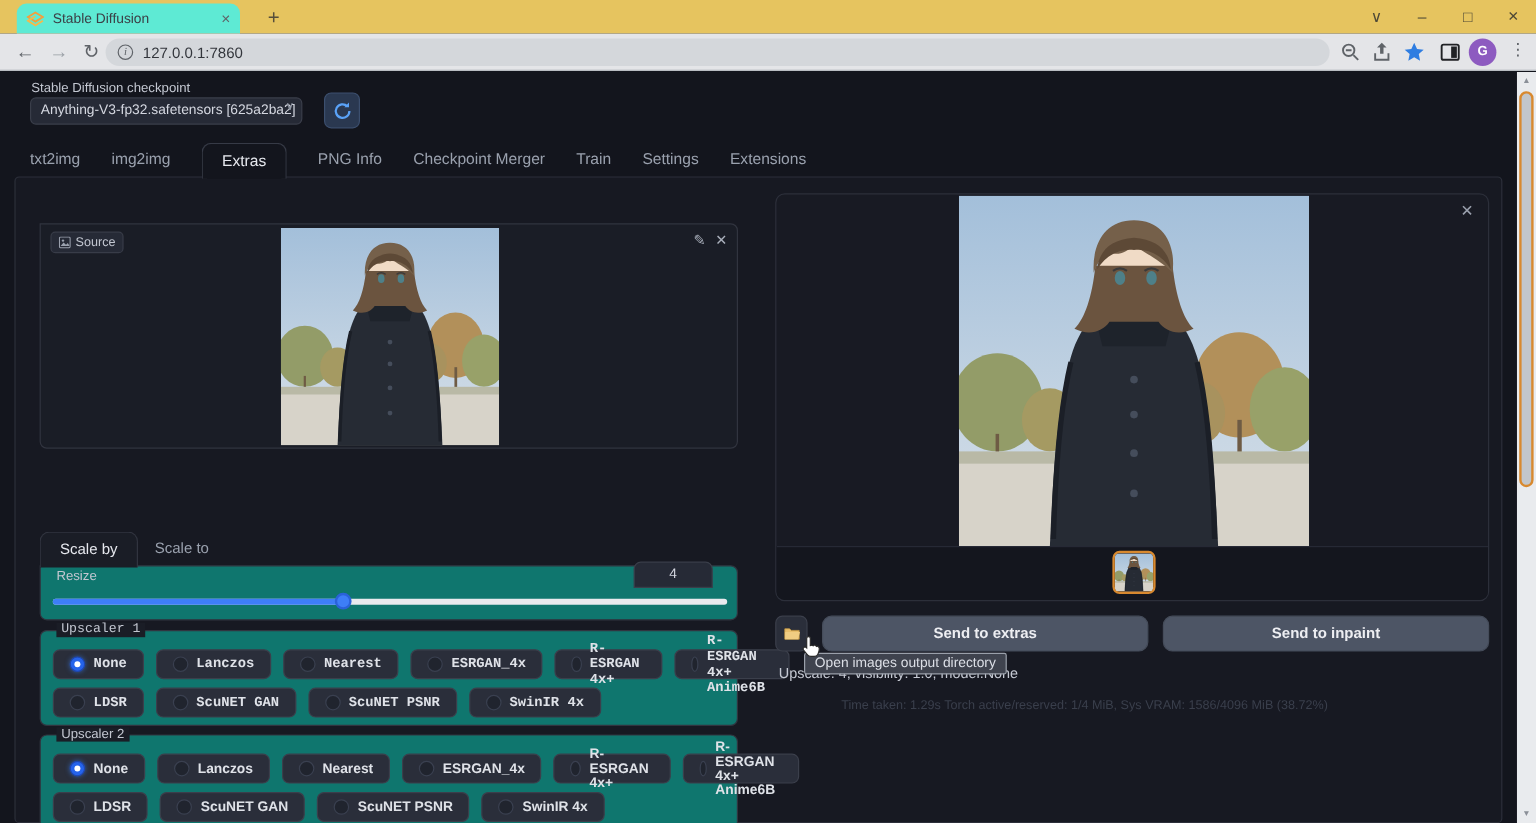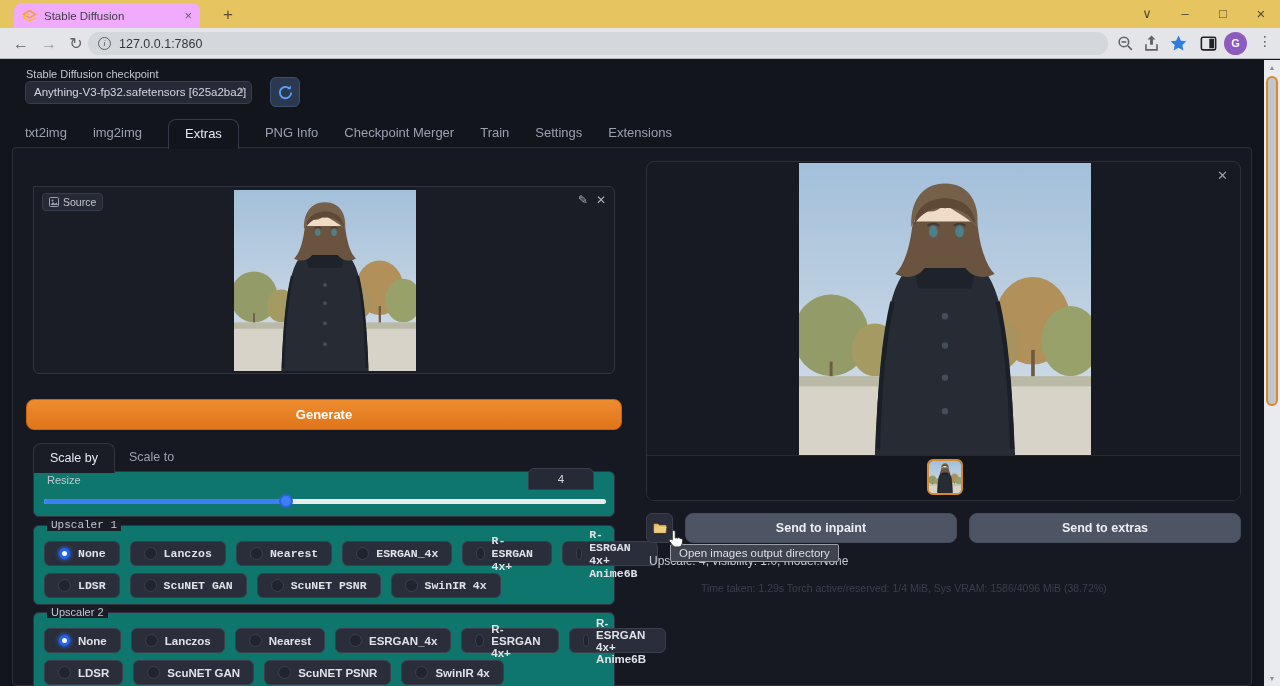--- a/index.html
+++ b/index.html
@@ -2,21 +2,21 @@
 <html><head>
 <meta charset="utf-8">
 <style>
   * { margin:0; padding:0; box-sizing:border-box; }
   html,body { width:1280px; height:686px; overflow:hidden; background:#13151d;
               font-family:"Liberation Sans","DejaVu Sans",sans-serif; }
   .screen { position:relative; width:1280px; height:686px; }
 
   
   .titlebar { position:absolute; left:0; top:0; width:1280px; height:28px; background:#e6c45f; }
-  .btab { position:absolute; left:14px; top:3px; width:186px; height:25px; background:#f0abfc;
+  .btab { position:absolute; left:14px; top:3px; width:186px; height:25px; background:#5eead4;
           border-radius:8px 8px 0 0; display:flex; align-items:center; padding:0 8px; gap:7px; }
   .btab-title { font-size:11.5px; color:#3b3f46; flex:1; white-space:nowrap; overflow:hidden; }
   .btab-close { font-size:13px; color:#5f6368; cursor:default; }
   .newtab { position:absolute; left:216px; top:4px; font-size:17px; color:#574f3a; width:24px; height:24px;
             text-align:center; line-height:22px; }
   .winctl { position:absolute; top:0; right:0; height:28px; display:flex; }
   .winctl span { width:38px; text-align:center; line-height:28px; font-size:13px; color:#4e4936; }
   .favicon { width:15px; height:15px; display:inline-block; }
 
   .toolbar { position:absolute; left:0; top:28px; width:1280px; height:31px; background:#e4e5e8;
@@ -268,21 +268,20 @@
         </span>
         <span class="dz-tools">
           <span>✎</span>
           <span>✕</span>
         </span>
         <svg class="img-src">
             <use href="#girlpic"></use>
           </svg>
       </div>
 
-      <div class="generate">Generate</div>
 
       <div class="scale-tabs">
         <span class="stab active">Scale by</span>
         <span class="stab">Scale to</span>
       </div>
 
       <div class="panel resize-panel">
         <span class="small-lbl resize-lbl">Resize</span>
         <div class="numbox">4</div>
         <div class="slider">
@@ -406,22 +405,22 @@
         </div>
       </div>
 
       <div class="send-row">
         <div class="folder-btn">
           <svg viewBox="0 0 24 24" width="16" height="16">
               <path d="M3 6 h6 l2 2 h10 v11 H3 Z" fill="#e9bf6b" stroke="#c79b44" stroke-width="1"></path>
               <path d="M3.5 10 h18.5 l-2.5 9 H3.5 Z" fill="#f0cd82"></path>
             </svg>
         </div>
+        <div class="send-btn">Send to extras</div>
         <div class="send-btn">Send to inpaint</div>
-        <div class="send-btn">Send to extras</div>
       </div>
 
       <svg class="cursor-hand" viewBox="0 0 24 28">
         <path d="M9 2 c1.2 0 2 .9 2 2 v8 l1.2 -.3 c.8 -.2 1.5 0 2 .5 .4 -.6 1.2 -.9 2 -.7 .8 .2 1.3 .7 1.5 1.4 .6 -.3 1.3 -.3 1.9 .1 .9 .5 1.4 1.4 1.4 2.6 0 2.5 -.8 4.5 -1.7 6.2 -.8 1.5 -2.3 2.2 -4 2.2 h-3.8 c-1.4 0 -2.7 -.6 -3.6 -1.7 l-4.4 -5.3 c-.7 -.9 -.6 -2.2 .3 -2.9 .8 -.7 2 -.6 2.8 .1 l.4 .4 V4 c0 -1.1 .8 -2 2 -2 Z" fill="#ffffff" stroke="#2a2a2a" stroke-width="1.3"></path>
       </svg>
       <div class="tooltip">Open images output directory</div>
       <div class="result-info">Upscale: 4, visibility: 1.0, model:None</div>
       <div class="perf-info">Time taken: 1.29s  Torch active/reserved: 1/4 MiB, Sys VRAM: 1586/4096 MiB (38.72%)</div>
 
     </div>

